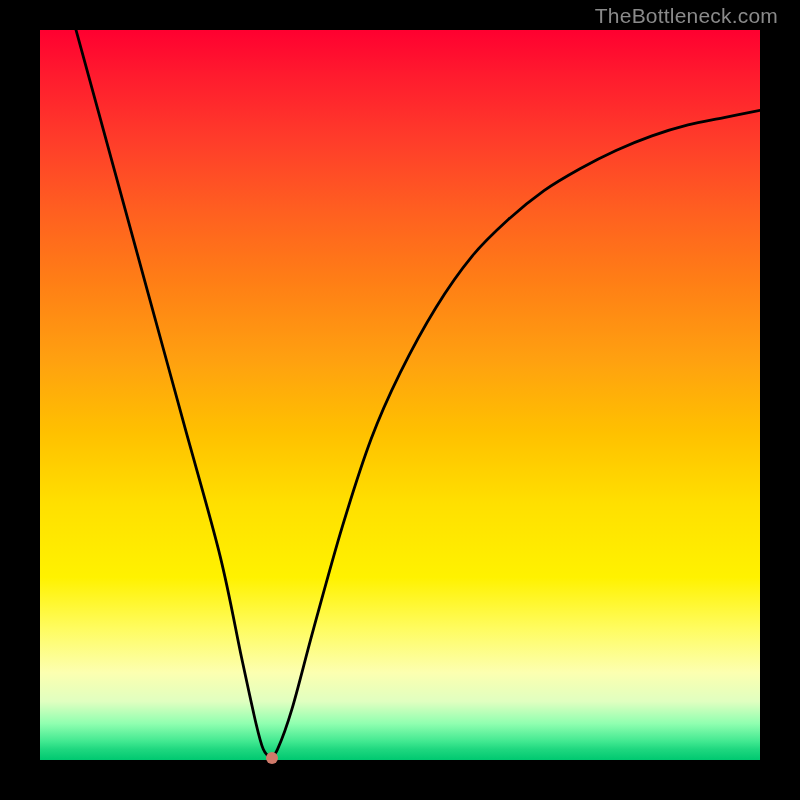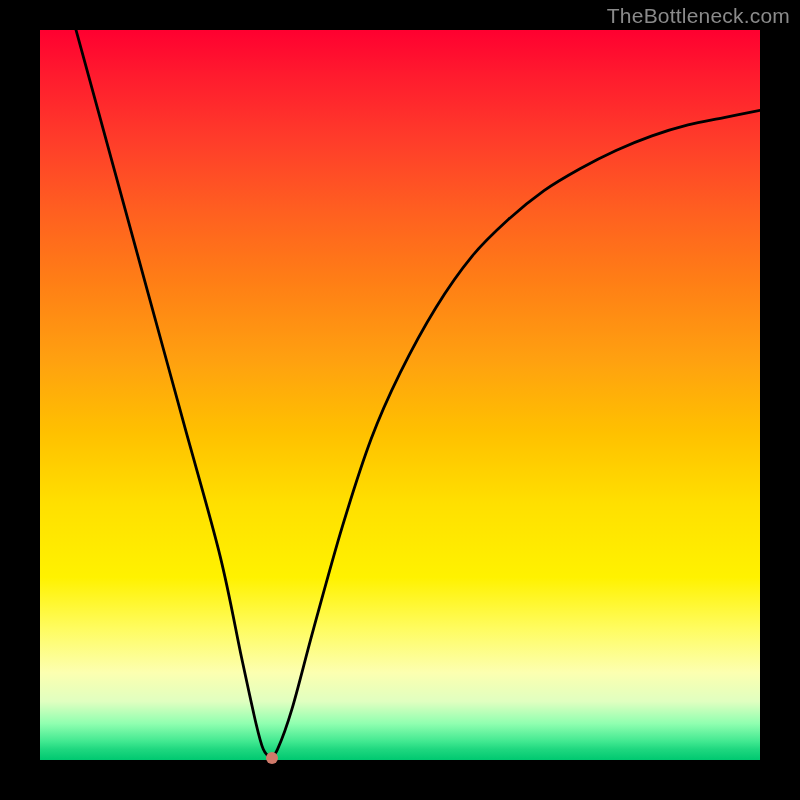--- a/index.html
+++ b/index.html
@@ -11,21 +11,21 @@
     overflow: hidden;
   }
   .container {
     position: relative;
     width: 800px;
     height: 800px;
   }
   .watermark {
     position: absolute;
     top: 4px;
-    right: 10px;
+    right: 22px;
     font-family: Arial, Helvetica, sans-serif;
     font-size: 21px;
     color: #8a8a8a;
     z-index: 5;
     letter-spacing: 0.2px;
   }
   .plot-area {
     position: absolute;
     left: 40px;
     top: 30px;

